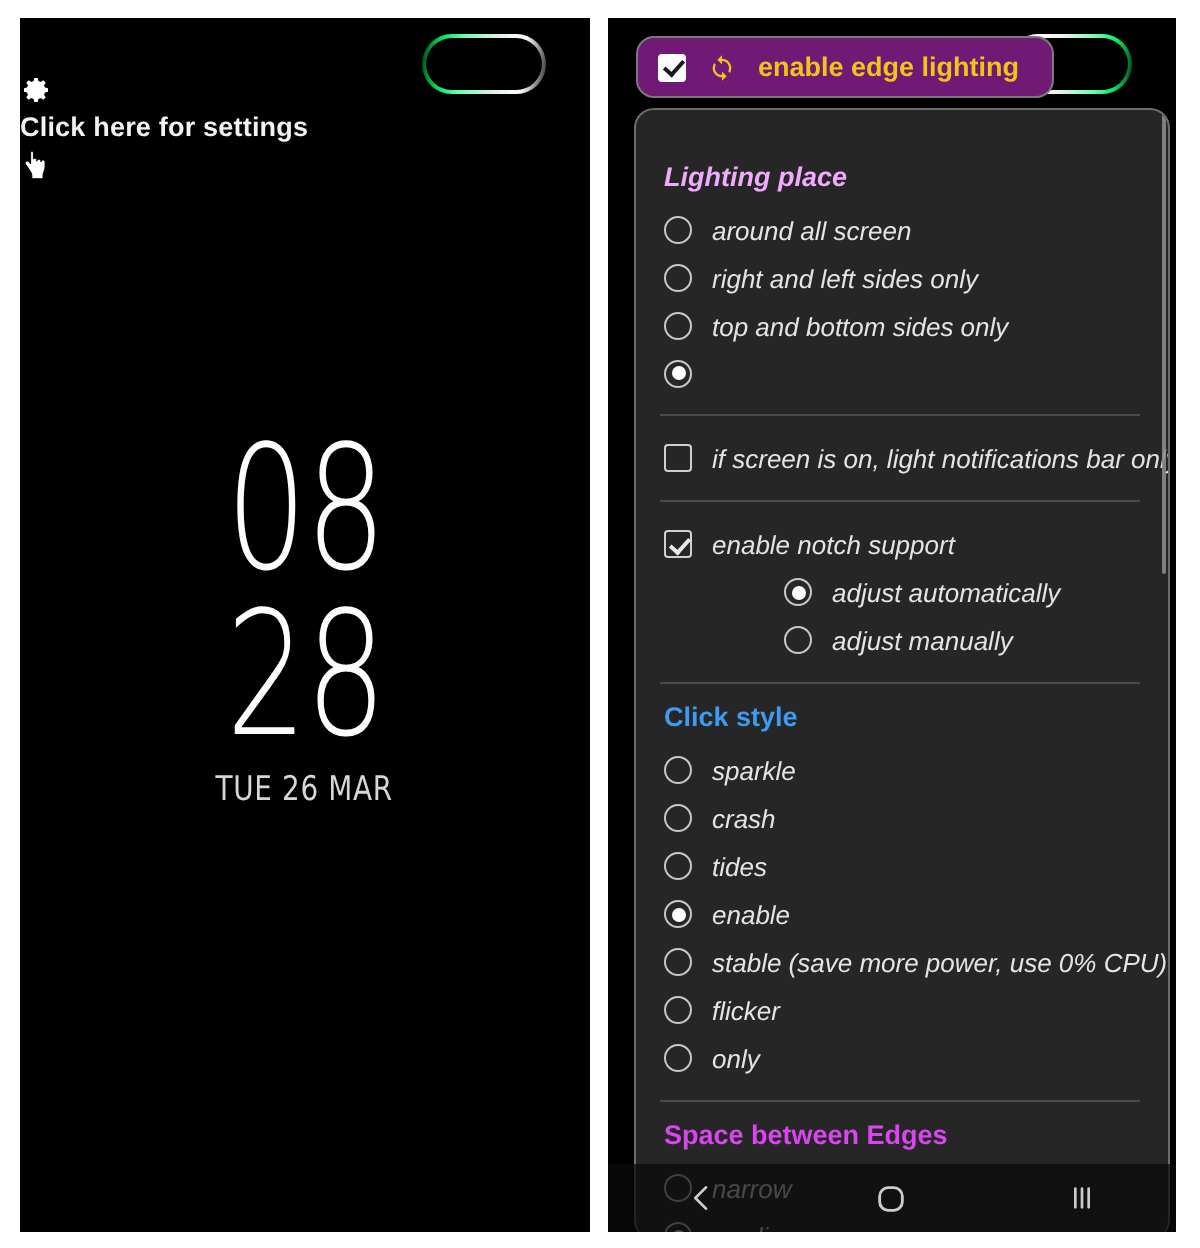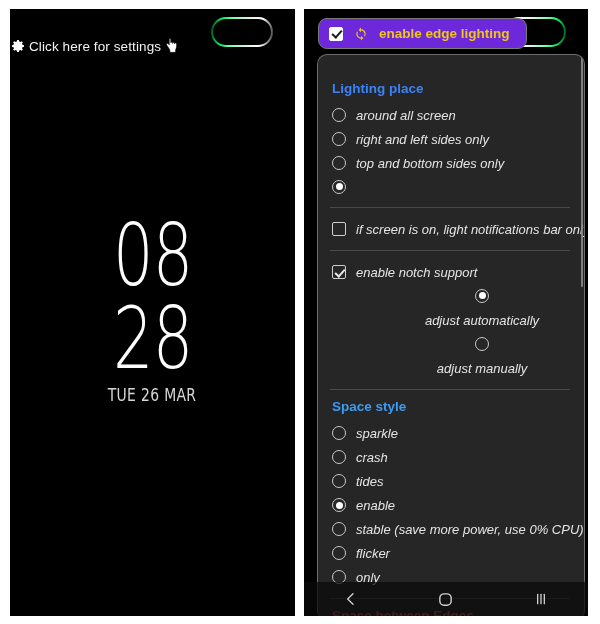--- a/index.html
+++ b/index.html
@@ -114,23 +114,24 @@
             mask: radial-gradient(closest-side, transparent 58%, #000 62%, #000 100%);
   }
 
   
   .hint {
     position: absolute;
     top: 28px;
     left: 0;
     right: 0;
     display: flex;
-    flex-direction: row;
-    align-items: flex-end;
+    flex-direction: column;
+    align-items: flex-start;
     gap: 3px;
+    font-weight: bold;
   }
   .hint-gear { width: 16px; height: 16px; display: block; }
   .hint-text {
     color: #f2f2f2;
     font-size: 13.5px;
     letter-spacing: 0.1px;
     white-space: nowrap;
   }
   .hint-hand { width: 15px; height: 17px; display: block; }
 
@@ -186,21 +187,21 @@
   }
 
   .enable-pill {
     position: absolute;
     top: 9px;
     left: 14px;
     z-index: 5;
     display: flex;
     align-items: center;
     gap: 11px;
-    background: #6d28d9;
+    background: #701a75;
     border: 1px solid #7a7a7a;
     border-radius: 9px;
     padding: 7px 16px 7px 10px;
     justify-content: space-between;
   }
   .enable-label {
     color: #f0c419;
     font-size: 13.5px;
     font-weight: bold;
     white-space: nowrap;
@@ -264,21 +265,21 @@
     align-items: center;
     gap: 10px;
     padding: 4.5px 0 4.5px 2px;
   }
   .opt-label {
     color: #e4e4e4;
     font-size: 13px;
     white-space: nowrap;
     font-style: italic;
   }
-  .opt.indent { padding-left: 62px; flex-direction: column; }
+  .opt.indent { padding-left: 62px; }
   .divider {
     height: 1px;
     background: #4a4a4a;
     margin: 9px 2px 9px 0;
   }
 
   
   .scrollbar {
     position: absolute;
     top: 2px;
@@ -354,21 +355,21 @@
   <div class="phone phone-right">
     <div class="phone-screen">
 
       <div class="notch-wrap">
         <div class="notch-glow notch-glow-r"></div>
         <div class="notch-ring notch-ring-right"></div>
       </div>
 
       <div class="settings-card">
         <div class="settings-scroll" id="settings-body">
-            <div class="group-title" style="color: #3b82f6;">Lighting place</div>
+            <div class="group-title" style="color: #f0abfc; font-style: italic;">Lighting place</div>
             <div class="opt">
               <span class="rb"></span>
               <span class="opt-label">around all screen</span>
             </div>
             <div class="opt">
               <span class="rb"></span>
               <span class="opt-label">right and left sides only</span>
             </div>
             <div class="opt">
               <span class="rb"></span>
@@ -389,21 +390,21 @@
             </div>
             <div class="opt indent">
               <span class="rb on"></span>
               <span class="opt-label">adjust automatically</span>
             </div>
             <div class="opt indent">
               <span class="rb"></span>
               <span class="opt-label">adjust manually</span>
             </div>
             <div class="divider"></div>
-            <div class="group-title" style="color: rgb(62, 155, 240);">Space style</div>
+            <div class="group-title" style="color: rgb(62, 155, 240);">Click style</div>
             <div class="opt">
               <span class="rb"></span>
               <span class="opt-label">sparkle</span>
             </div>
             <div class="opt">
               <span class="rb"></span>
               <span class="opt-label">crash</span>
             </div>
             <div class="opt">
               <span class="rb"></span>
@@ -419,21 +420,21 @@
             </div>
             <div class="opt">
               <span class="rb"></span>
               <span class="opt-label">flicker</span>
             </div>
             <div class="opt">
               <span class="rb"></span>
               <span class="opt-label">only</span>
             </div>
             <div class="divider"></div>
-            <div class="group-title" style="color: #ef4444;">Space between Edges</div>
+            <div class="group-title" style="color: #d946ef;">Space between Edges</div>
             <div class="opt">
               <span class="rb"></span>
               <span class="opt-label">narrow</span>
             </div>
             <div class="opt">
               <span class="rb on"></span>
               <span class="opt-label">medium</span>
             </div>
           </div>
         <div class="scrollbar"></div>

